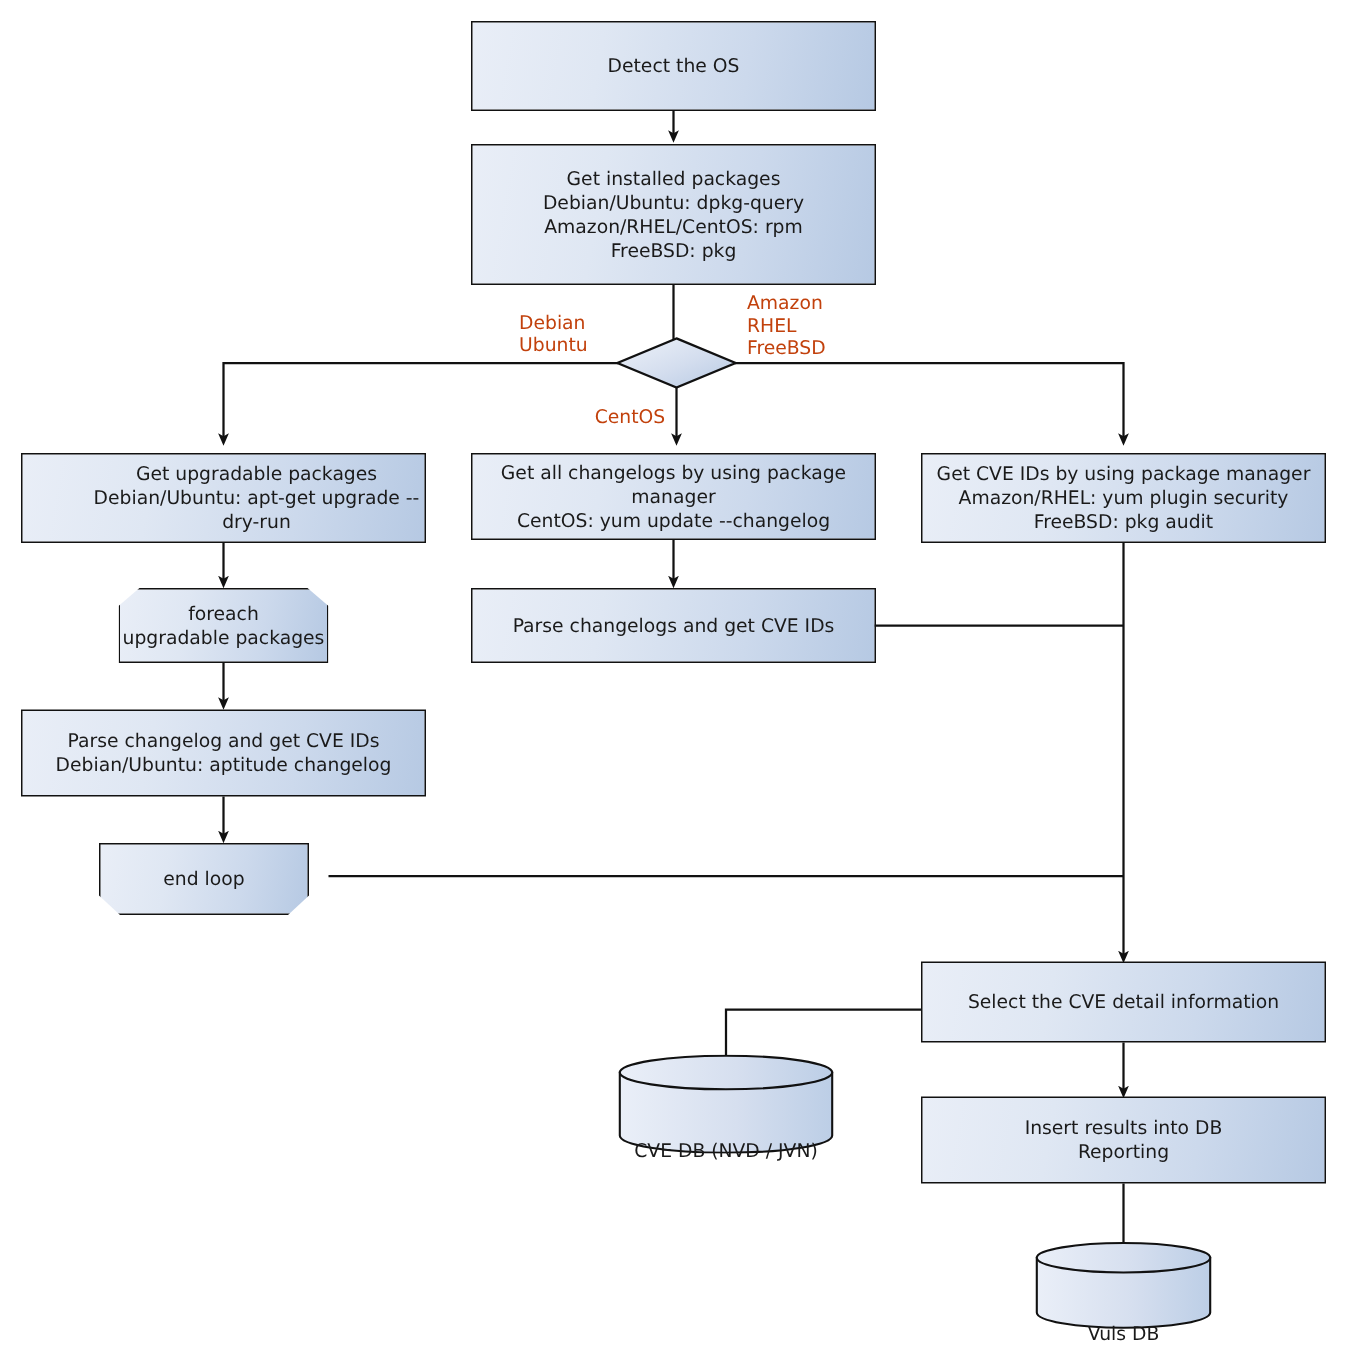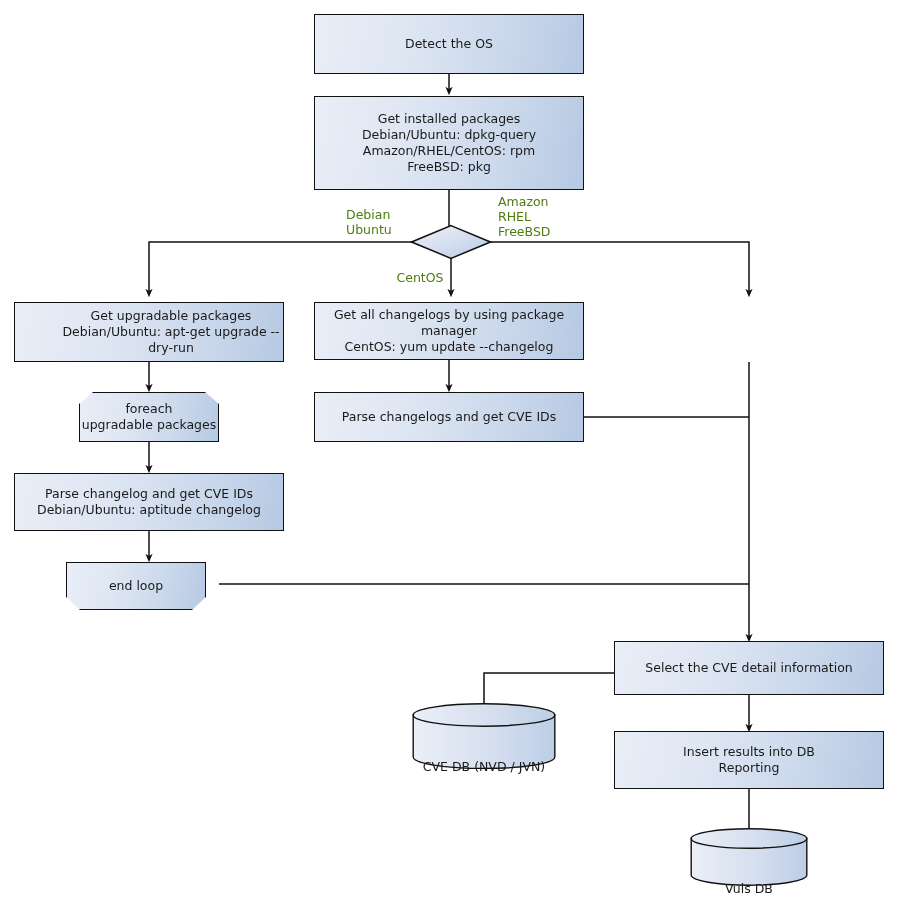--- a/index.html
+++ b/index.html
@@ -63,21 +63,21 @@
     text-align: center;
     font-size: 12.5px;
     color: #1a1a1a;
     line-height: 15px;
     margin-top: 30px;
   }
   .edge-label {
     position: absolute;
     font-size: 12.5px;
     line-height: 15px;
-    color: #4d7c0f;
+    color: #c2410c;
     white-space: pre-line;
     text-align: center;
   }
   .lbl-right { text-align: left; }
 </style>
 </head>
 <body>
 
 <div id="canvas">
 
@@ -157,20 +157,25 @@
   <div class="node box" style="left:14px; top:302px; width:270px; height:60px;padding-left:44px;">
     <span>Get upgradable packages
 Debian/Ubuntu: apt-get upgrade --dry-run</span>
   </div>
 
   <div class="node box" style="left:314px; top:302px; width:270px; height:58px;">
     <span>Get all changelogs by using package manager
 CentOS: yum update --changelog</span>
   </div>
 
+  <div class="node box" style="left:614px; top:302px; width:270px; height:60px;">
+    <span>Get CVE IDs by using package manager
+Amazon/RHEL: yum plugin security
+FreeBSD: pkg audit</span>
+  </div>
 
   <div class="node box" style="left:314px; top:392px; width:270px; height:50px;">
     <span>Parse changelogs and get CVE IDs</span>
   </div>
 
   <div class="node loopstart" style="left:79px; top:392px; width:140px; height:50px;">
     <span>foreach
 upgradable  packages</span>
   </div>
 

